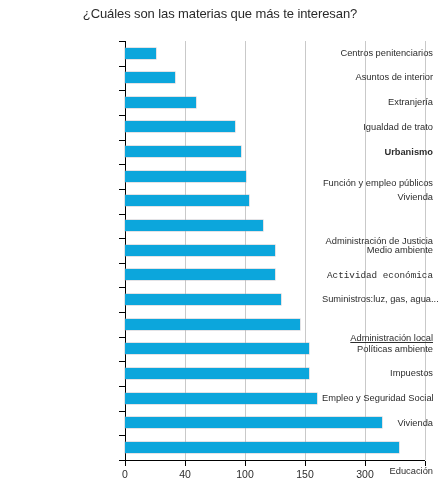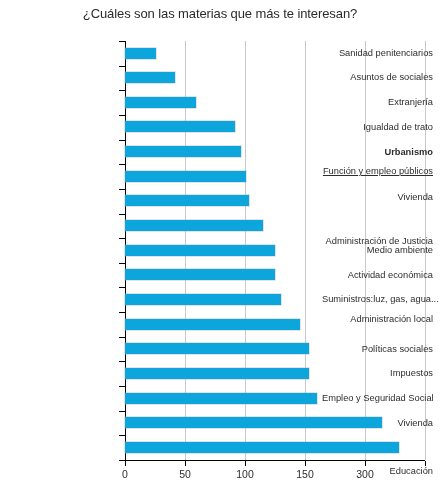--- a/index.html
+++ b/index.html
@@ -201,40 +201,40 @@
         <div class="bar" title="Empleo y Seguridad Social: 160" style="width: 192px; background: rgb(12, 166, 220);"></div>
       </div>
       <div class="row" style="top: 369.706px;">
         <div class="bar" title="Sanidad: 214" style="width: 256.8px; background: rgb(12, 166, 220);"></div>
       </div>
       <div class="row" style="top: 394.353px;">
         <div class="bar" title="Educación: 228" style="width: 273.6px; background: rgb(12, 166, 220);"></div>
       </div>
     </div>
   <div id="ylabels-host">
-      <div class="y-label" style="top: 47.8235px;">Sanidad penitenciarios</div>
-      <div class="y-label" style="top: 72.4706px;">Asuntos de sociales</div>
+      <div class="y-label" style="top: 47.8235px;">Centros penitenciarios</div>
+      <div class="y-label" style="top: 72.4706px;">Asuntos de interior</div>
       <div class="y-label" style="top: 97.1176px;">Extranjería</div>
       <div class="y-label" style="top: 121.765px;">Igualdad de trato</div>
       <div class="y-label" style="top: 147px; font-weight: bold;">Urbanismo</div>
-      <div class="y-label" style="top: 166px; text-decoration: underline;">Función y empleo públicos</div>
+      <div class="y-label" style="top: 178px;">Función y empleo públicos</div>
       <div class="y-label" style="top: 180px; margin-top: 12px;">Vivienda</div>
       <div class="y-label" style="top: 220.353px; margin-top: 16px;">Administración de Justicia</div>
       <div class="y-label" style="top: 245px;">Medio ambiente</div>
-      <div class="y-label" style="top: 269.647px;">Actividad económica</div>
+      <div class="y-label" style="top: 269.647px; font-family: Liberation Mono, monospace;">Actividad económica</div>
       <div class="y-label" style="top: 294.294px;">Suministros:luz, gas, agua...</div>
-      <div class="y-label" style="top: 314px;">Administración local</div>
-      <div class="y-label" style="top: 343.588px;">Políticas sociales</div>
+      <div class="y-label" style="top: 333px; text-decoration: underline;">Administración local</div>
+      <div class="y-label" style="top: 343.588px;">Políticas ambiente</div>
       <div class="y-label" style="top: 368.235px;">Impuestos</div>
       <div class="y-label" style="top: 392.882px;">Empleo y Seguridad Social</div>
       <div class="y-label" style="top: 417.529px;">Vivienda</div>
       <div class="y-label" style="top: 442.176px; margin-top: 24px;">Educación</div>
     </div>
   <div id="xlabels-host">
       <div class="x-label" style="left: 125px;">0</div>
-      <div class="x-label" style="left: 185px;">50</div>
+      <div class="x-label" style="left: 185px;">40</div>
       <div class="x-label" style="left: 245px;">100</div>
       <div class="x-label" style="left: 305px;">150</div>
       <div class="x-label" style="left: 365px;">300</div>
       <div class="x-label" style="left: 450px;">250</div>
     </div>
 
 </div>
 
 </body></html>

